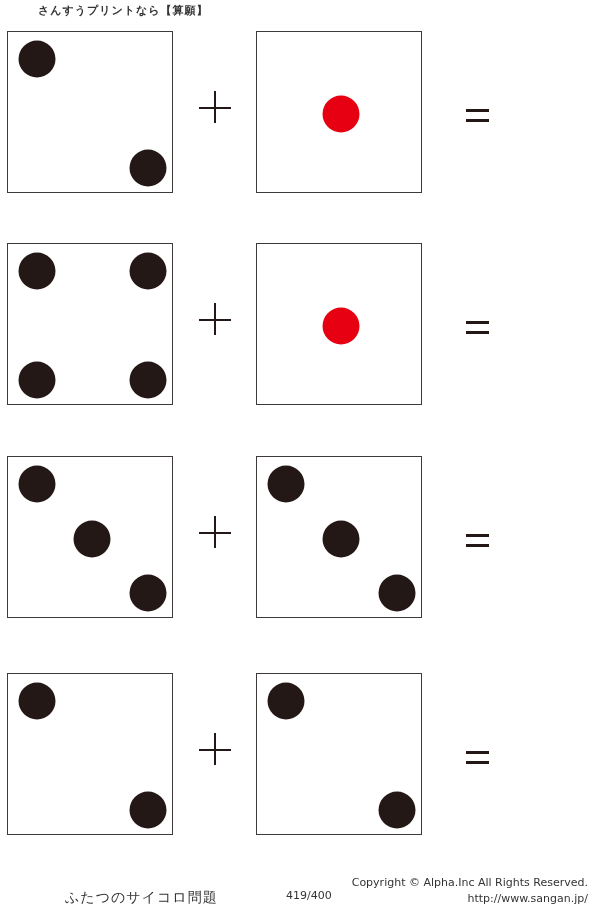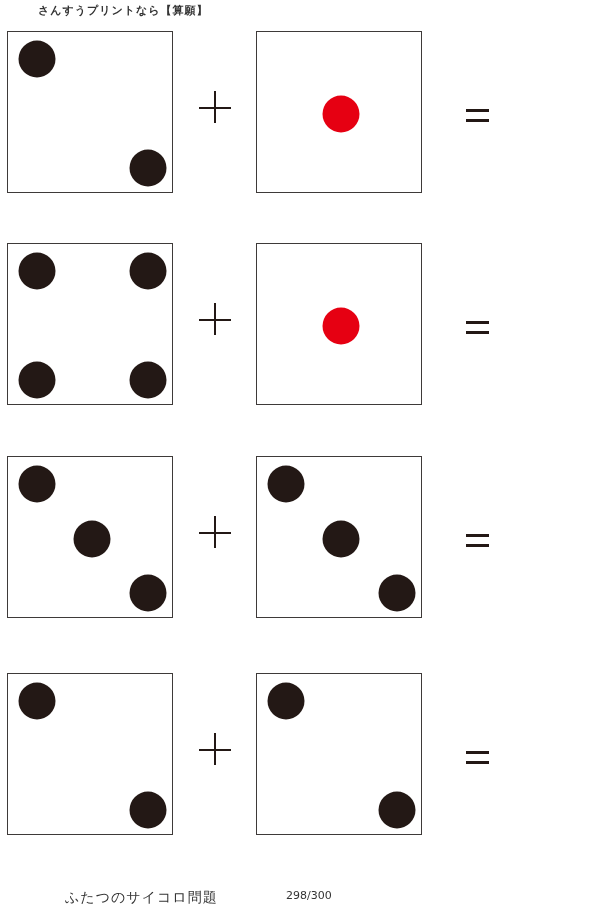--- a/index.html
+++ b/index.html
@@ -98,15 +98,17 @@
         <div class="pip" style="left: 140px; top: 136px;"></div>
       </div>
       <div class="op eq" aria-label="=">
         <div class="l1"></div>
         <div class="l2"></div>
       </div>
     </div>
   </div>
 
 <div class="footer-left">ふたつのサイコロ問題</div>
-<div class="footer-page">298/300</div>
+<div class="footer-page">419/400</div>
 <div class="footer-right">
+  <div>Copyright ©  Alpha.Inc All Rights Reserved.</div>
+  <div>http://www.sangan.jp/</div>
 </div>
 
 </body></html>

